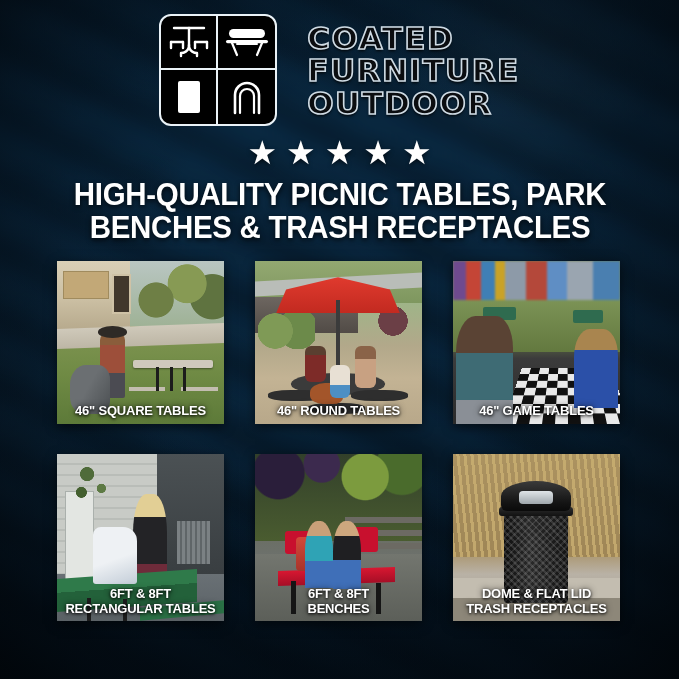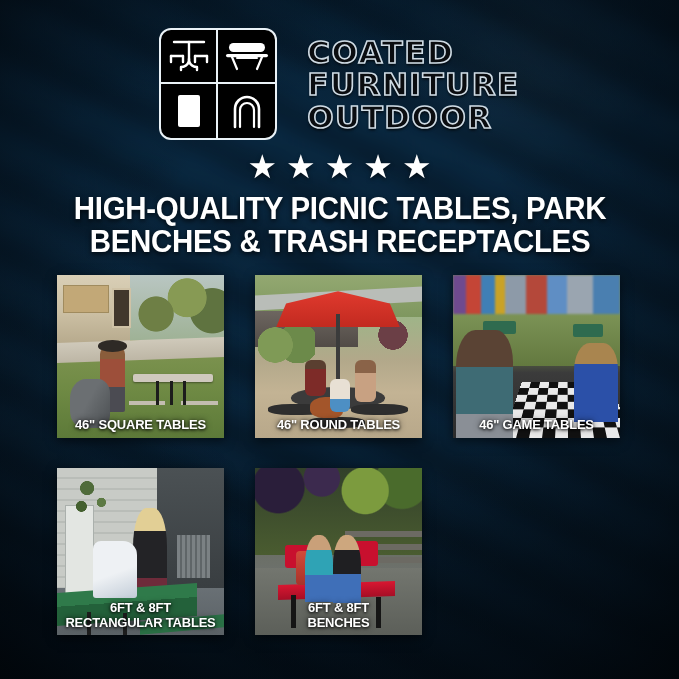--- a/index.html
+++ b/index.html
@@ -81,21 +81,21 @@
     display: flex;
     flex-direction: column;
     align-items: center;
   }
 
   
   .logo-row {
     display: flex;
     align-items: center;
     gap: 30px;
-    margin-top: 26px;
+    margin-top: 12px;
     height: 116px;
   }
   .logo-mark {
     width: 118px;
     height: 112px;
     background: #000;
     border: 2px solid #eaf2f7;
     border-radius: 12px;
     box-sizing: border-box;
     display: grid;
@@ -537,16 +537,30 @@
           <div class="bn-pack"></div>
           <div class="bn-kid1"></div>
           <div class="bn-kid2"></div>
         </div>
         <div class="tile-caption two-line">
           <span class="cap-line">6FT &amp; 8FT</span>
           <span class="cap-line">BENCHES</span>
         </div>
       </div>
 
+      <div class="tile">
+        <div class="tile-photo ph-trash">
+          <div class="tr-grass"></div>
+          <div class="tr-walk"></div>
+          <div class="tr-can"></div>
+          <div class="tr-rim"></div>
+          <div class="tr-dome"></div>
+          <div class="tr-slot"></div>
+        </div>
+        <div class="tile-caption two-line">
+          <span class="cap-line">DOME &amp; FLAT LID</span>
+          <span class="cap-line">TRASH RECEPTACLES</span>
+        </div>
+      </div>
 
     </div>
   </div>
 </div>
 
 </body></html>

